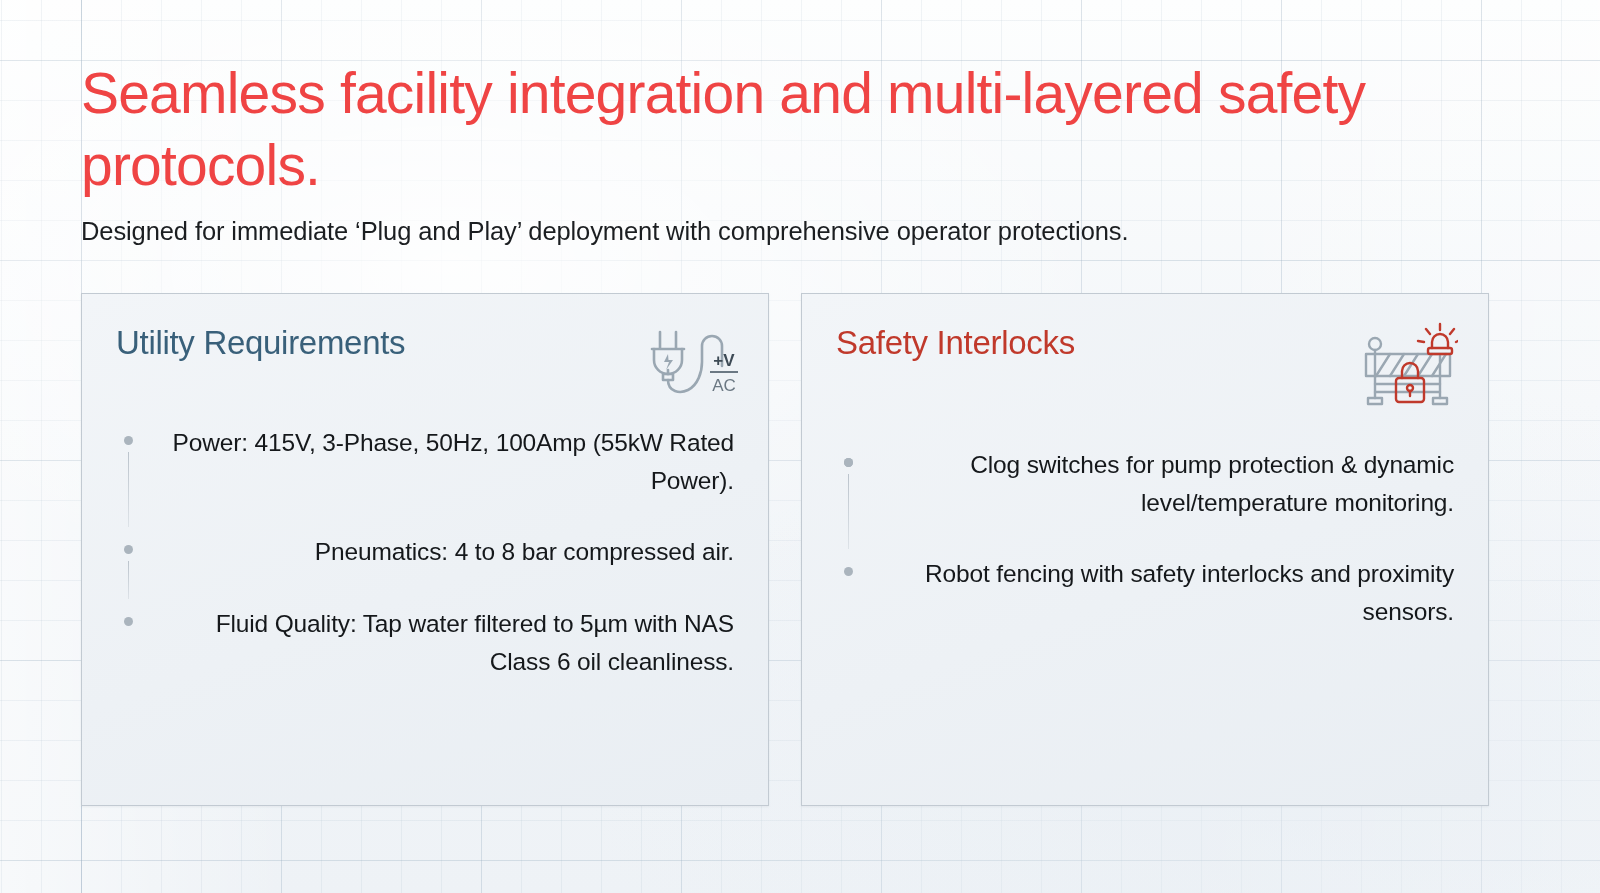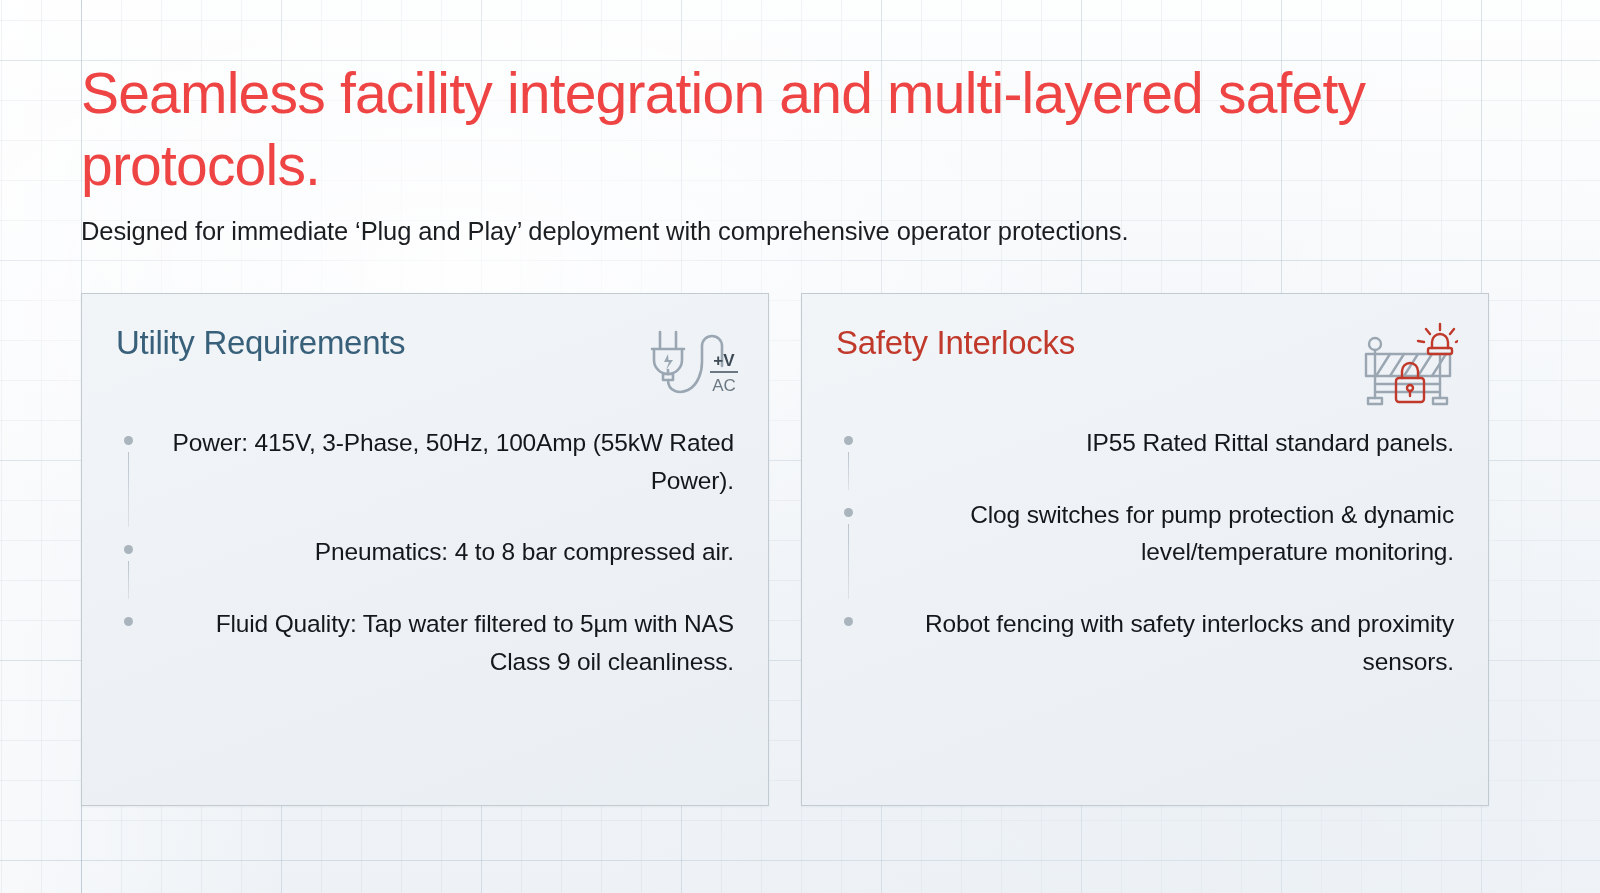--- a/index.html
+++ b/index.html
@@ -143,21 +143,21 @@
         <span>Power: 415V, 3-Phase, 50Hz, 100Amp (55kW Rated Power).</span>
       </li>
       <li class="bullet">
         <span class="dot"></span>
         <span class="connector"></span>
         <span>Pneumatics: 4 to 8 bar compressed air.</span>
       </li>
       <li class="bullet">
         <span class="dot"></span>
         
-        <span>Fluid Quality: Tap water filtered to 5µm with NAS Class 9 oil cleanliness.</span>
+        <span>Fluid Quality: Tap water filtered to 5µm with NAS Class 6 oil cleanliness.</span>
       </li>
     </ul>
   </section>
 
   <section class="card">
     <div class="card-head">
       <h2 class="card-title safety">Safety Interlocks</h2>
       <span class="card-icon">
         <svg width="96" height="86" viewBox="0 0 96 86" fill="none">
           <g stroke="#9aa7b2" stroke-width="2.4" stroke-linecap="round" stroke-linejoin="round" fill="none">
@@ -181,21 +181,20 @@
             <path d="M48 69 L48 74"></path>
           </g>
         </svg>
       </span>
     </div>
 
     <ul class="bullets">
       <li class="bullet">
         <span class="dot"></span>
         <span class="connector"></span>
-        <span>IP55 Rated Rittal standard panels.</span>
       </li>
       <li class="bullet">
         <span class="dot"></span>
         <span class="connector"></span>
         <span>Clog switches for pump protection &amp; dynamic level/temperature monitoring.</span>
       </li>
       <li class="bullet">
         <span class="dot"></span>
         <span class="connector"></span>
         <span>Robot fencing with safety interlocks and proximity sensors.</span>

